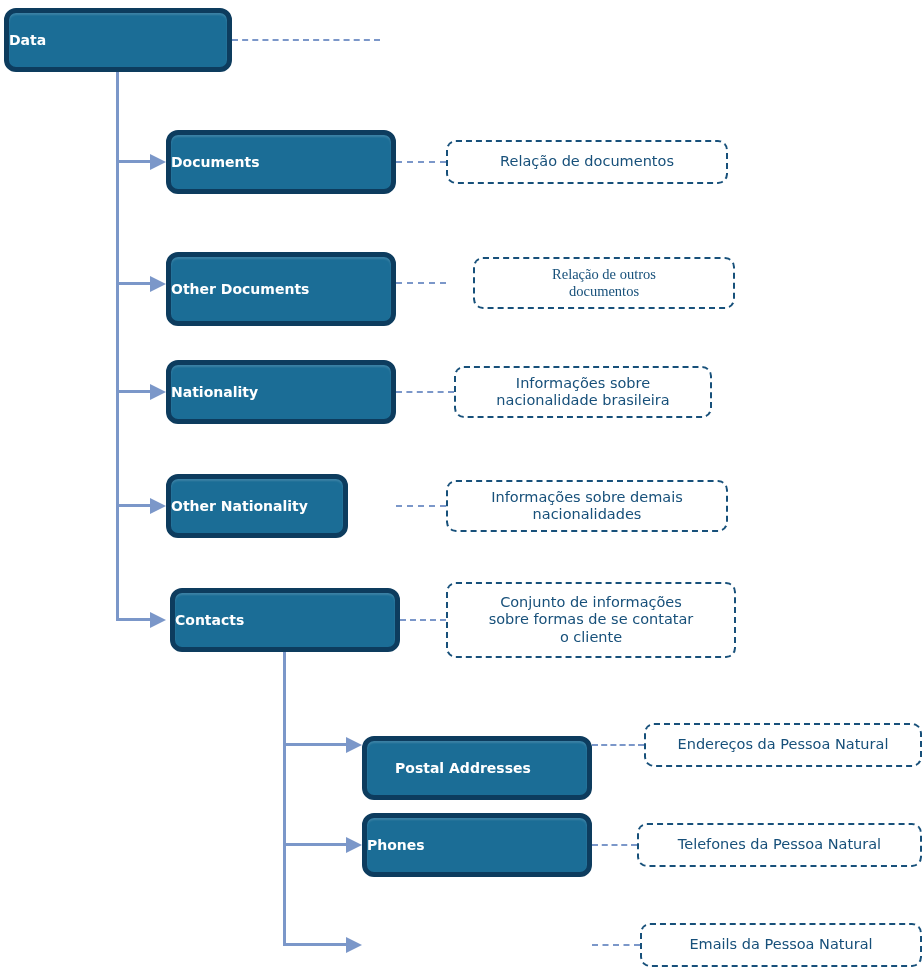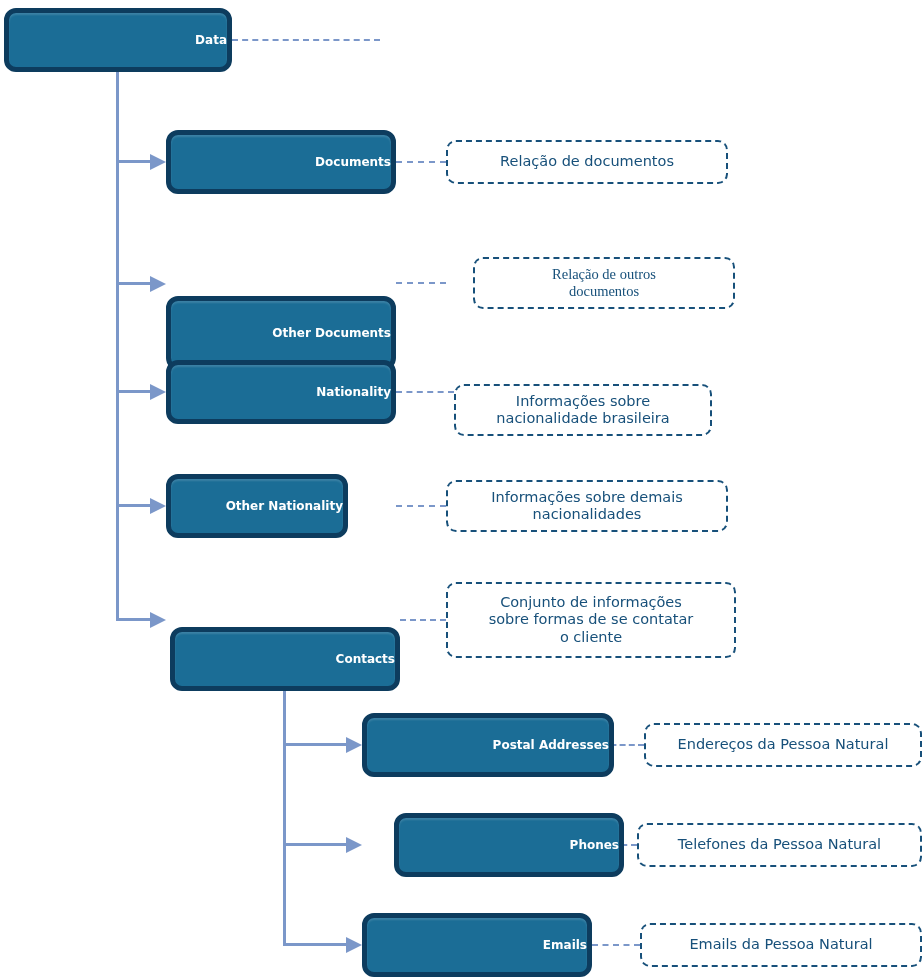--- a/index.html
+++ b/index.html
@@ -14,27 +14,27 @@
   .canvas{
     position:relative;
     width:924px;height:980px;
     background:#ffffff;
     font-family:"DejaVu Sans","Liberation Sans",sans-serif;
     overflow:hidden;
   }
   .node{
     position:absolute;
     box-sizing:border-box;
-    display:flex;align-items:center;justify-content:flex-end;
+    display:flex;align-items:center;justify-content:flex-start;
     background:var(--node-fill);
     border:5px solid var(--node-border);
     border-radius:12px;
     box-shadow:inset 0 2px 2px rgba(255,255,255,0.14);
     color:var(--node-text);
-    font-size:12px;font-weight:600;
+    font-size:14px;font-weight:600;
     text-align:center;
   }
   .note{
     position:absolute;
     box-sizing:border-box;
     display:flex;align-items:center;justify-content:center;
     background:#ffffff;
     border:2px dashed var(--note-border);
     border-radius:10px;
     color:var(--note-text);
@@ -87,50 +87,47 @@
   <div class="dashline" style="left:592px;top:744px;width:52px;"></div>
   <div class="dashline" style="left:592px;top:844px;width:45px;"></div>
   <div class="dashline" style="left:592px;top:944px;width:48px;"></div>
 
   <div class="node" style="left:4px;top:8px;width:228px;height:64px;">
     <span>Data</span>
   </div>
   <div class="node" style="left:166px;top:130px;width:230px;height:64px;">
     <span>Documents</span>
   </div>
-  <div class="node" style="left:166px;top:252px;width:230px;height:74px;margin-top:44px;">
+  <div class="node" style="left:166px;top:252px;width:230px;height:74px;">
     <span>Other Documents</span>
   </div>
   <div class="node" style="left:166px;top:360px;width:230px;height:64px;">
     <span>Nationality</span>
   </div>
   <div class="node" style="left:166px;top:474px;width:182px;height:64px;">
     <span>Other Nationality</span>
   </div>
-  <div class="node" style="left:170px;top:588px;width:230px;height:64px;margin-top:39px;">
+  <div class="node" style="left:170px;top:588px;width:230px;height:64px;">
     <span>Contacts</span>
   </div>
-  <div class="node" style="left:362px;top:713px;width:252px;height:64px;">
+  <div class="node" style="left:362px;top:736px;width:230px;height:64px;padding-left:28px;">
     <span>Postal Addresses</span>
   </div>
-  <div class="node" style="left:362px;top:813px;width:230px;height:64px;margin-left:32px;">
+  <div class="node" style="left:362px;top:813px;width:230px;height:64px;">
     <span>Phones</span>
-  </div>
-  <div class="node" style="left:362px;top:913px;width:230px;height:64px;">
-    <span>Emails</span>
   </div>
 
   <div class="note" style="left:446px;top:140px;width:282px;height:44px;">
     <span>Relação de documentos</span>
   </div>
   <div class="note" style="left:473px;top:257px;width:262px;height:52px;font-family:Liberation Serif, serif;">
     <span>Relação de outros
 documentos</span>
   </div>
-  <div class="note" style="left:454px;top:384px;width:258px;height:52px;">
+  <div class="note" style="left:454px;top:366px;width:258px;height:52px;">
     <span>Informações sobre
 nacionalidade brasileira</span>
   </div>
   <div class="note" style="left:446px;top:480px;width:282px;height:52px;">
     <span>Informações sobre demais
 nacionalidades</span>
   </div>
   <div class="note" style="left:446px;top:582px;width:290px;height:76px;">
     <span>Conjunto de informações
 sobre formas de se contatar

